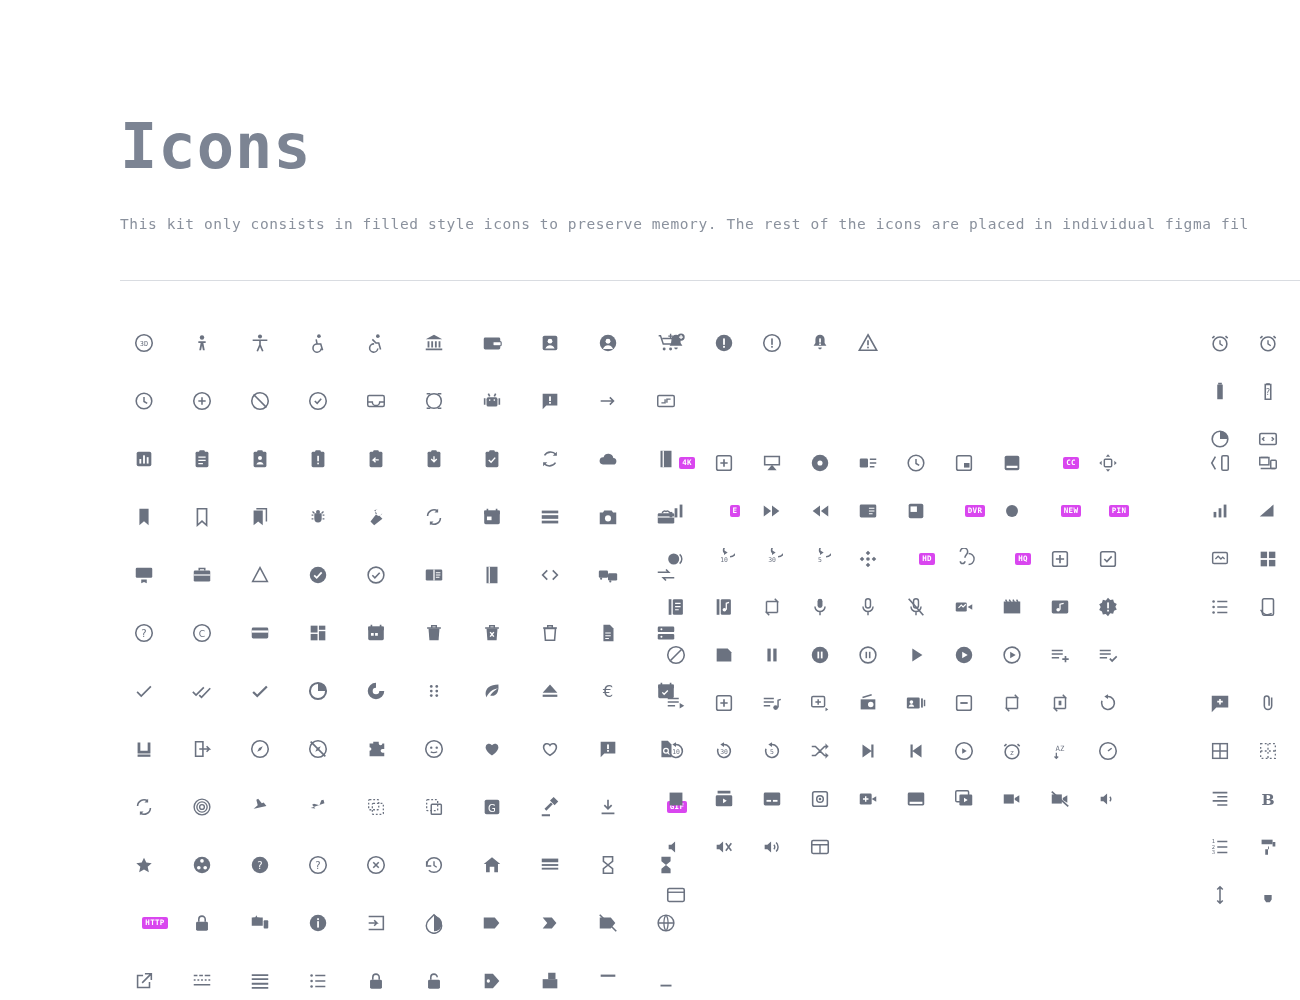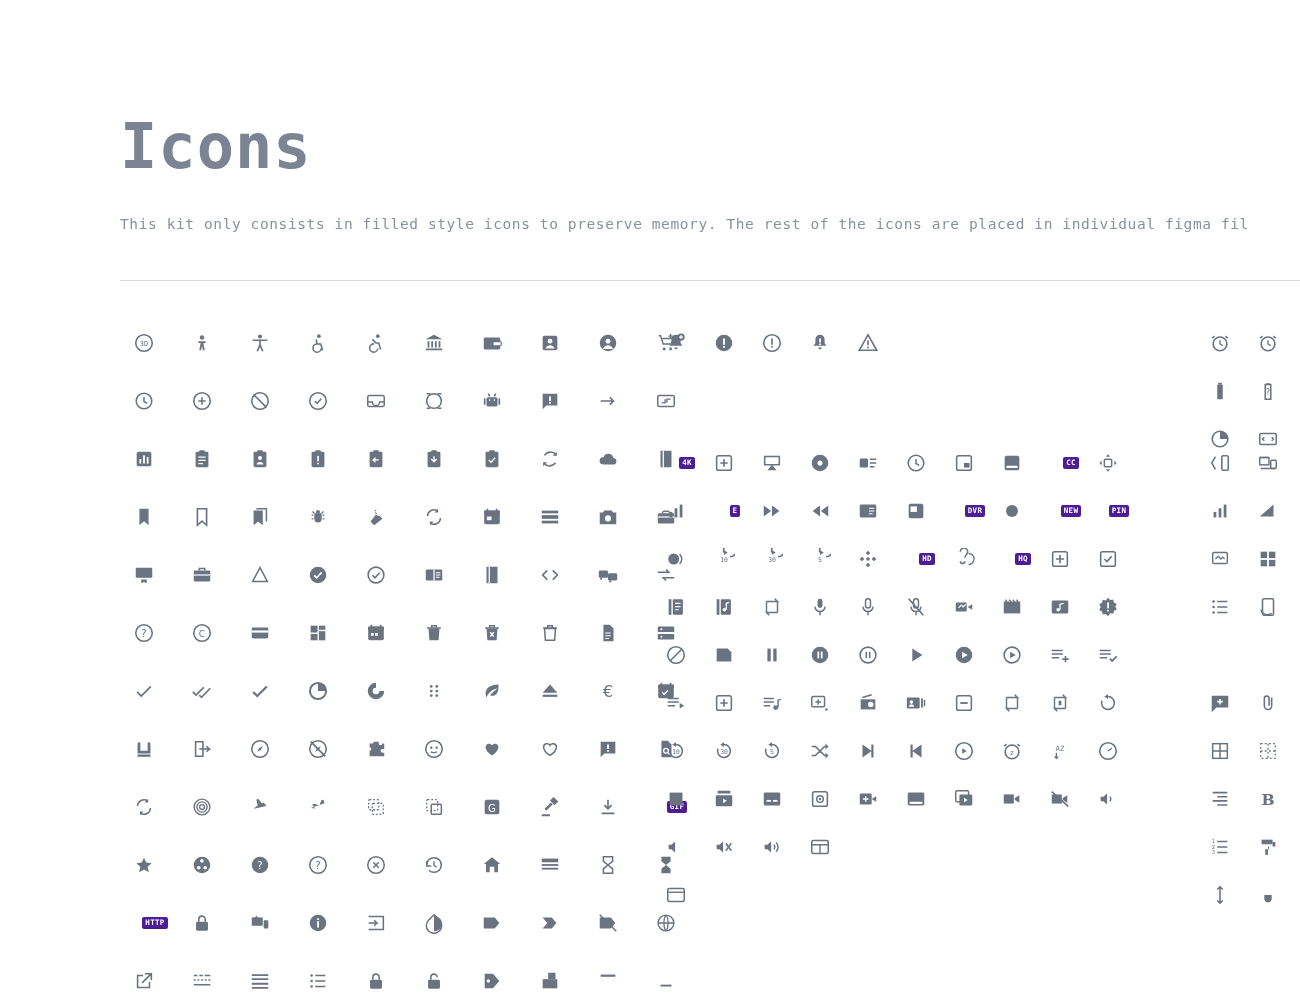--- a/index.html
+++ b/index.html
@@ -68,21 +68,21 @@
     color: #6b7280;
   }
   .cell svg {
     display: block;
   }
   .cell .tile {
     font-family: "DejaVu Sans Mono", monospace;
     font-size: 7.5px;
     font-weight: bold;
     color: #ffffff;
-    background: #4c1d95;
+    background: #d946ef;
     border-radius: 2px;
     padding: 2px 3px;
     line-height: 1;
     letter-spacing: 0.3px;
   }
   
   #grid-a { left: 0px; top: 0px; grid-template-columns: repeat(10, 48px); gap: 10px; }
   #grid-b { left: 532px; top: 0px; grid-template-columns: repeat(5, 48px); }
   #grid-c { left: 532px; top: 120px; grid-template-columns: repeat(10, 48px); }
   #grid-d { left: 532px; top: 504px; grid-template-columns: repeat(4, 48px); }

